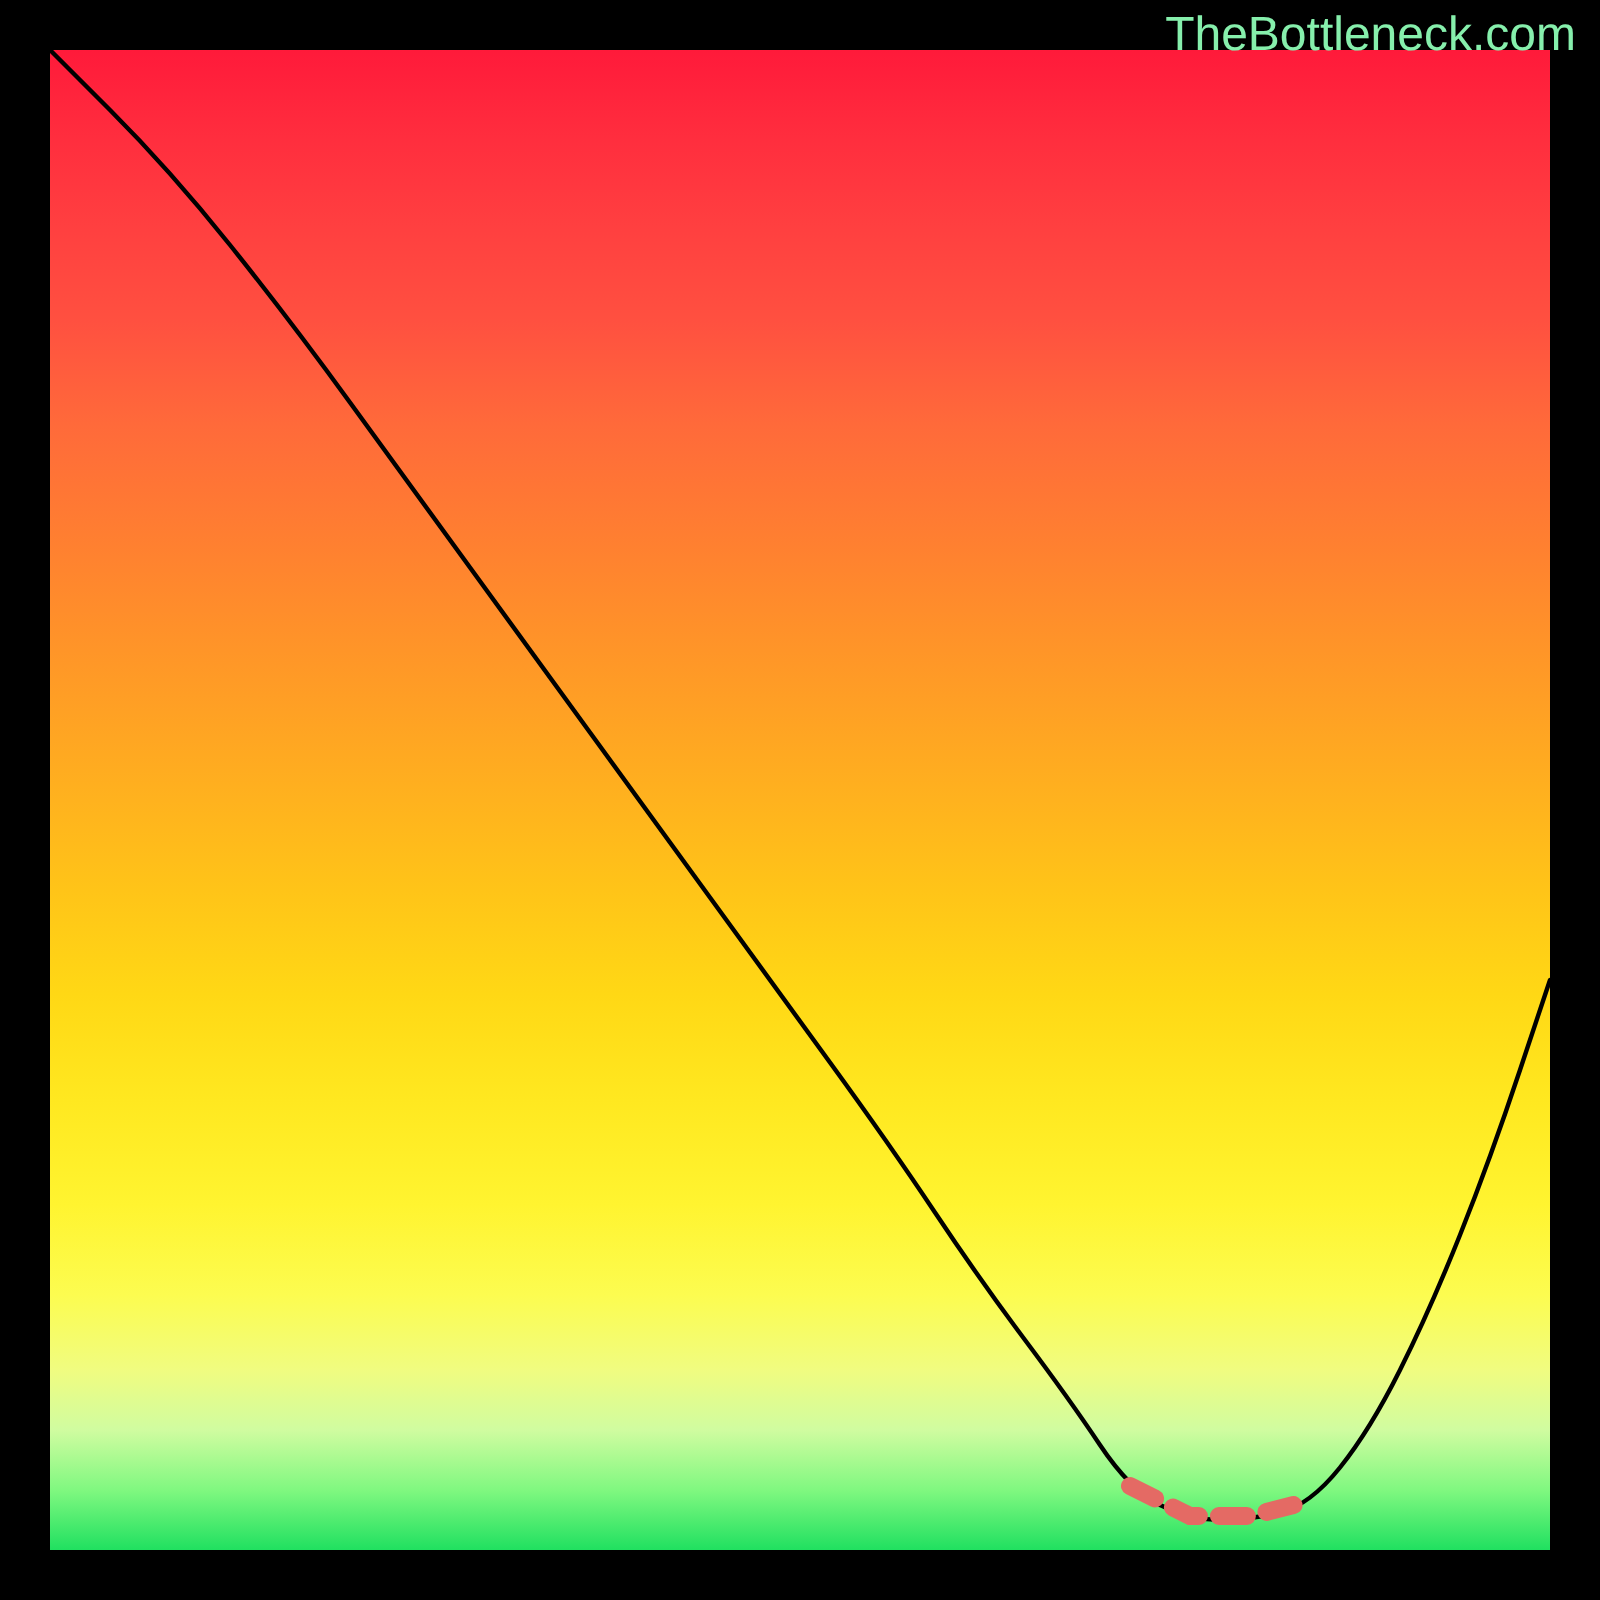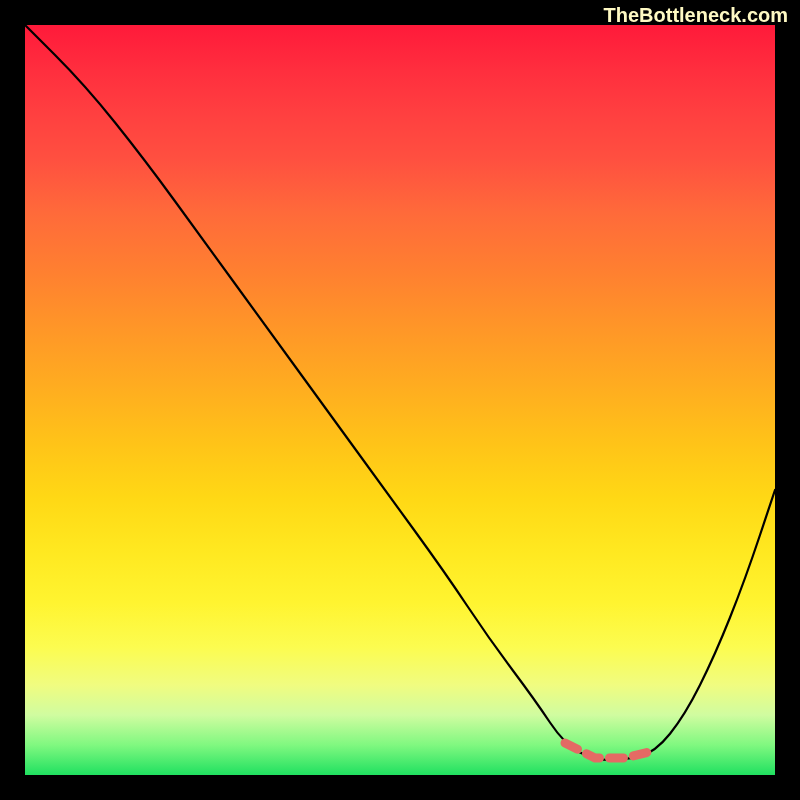--- a/index.html
+++ b/index.html
@@ -8,23 +8,23 @@
     width: 800px;
     height: 800px;
     background: #000;
     position: relative;
     font-family: Arial, sans-serif;
   }
   .watermark {
     position: absolute;
     top: 4px;
     right: 12px;
-    color: #fef9c3;
-    font-size: 20px;
-    font-weight: 700;
+    color: #86efac;
+    font-size: 24px;
+    font-weight: 400;
     z-index: 10;
   }
   .plot-area {
     position: absolute;
     left: 25px;
     top: 25px;
     width: 750px;
     height: 750px;
   }
   .gradient-bg {

